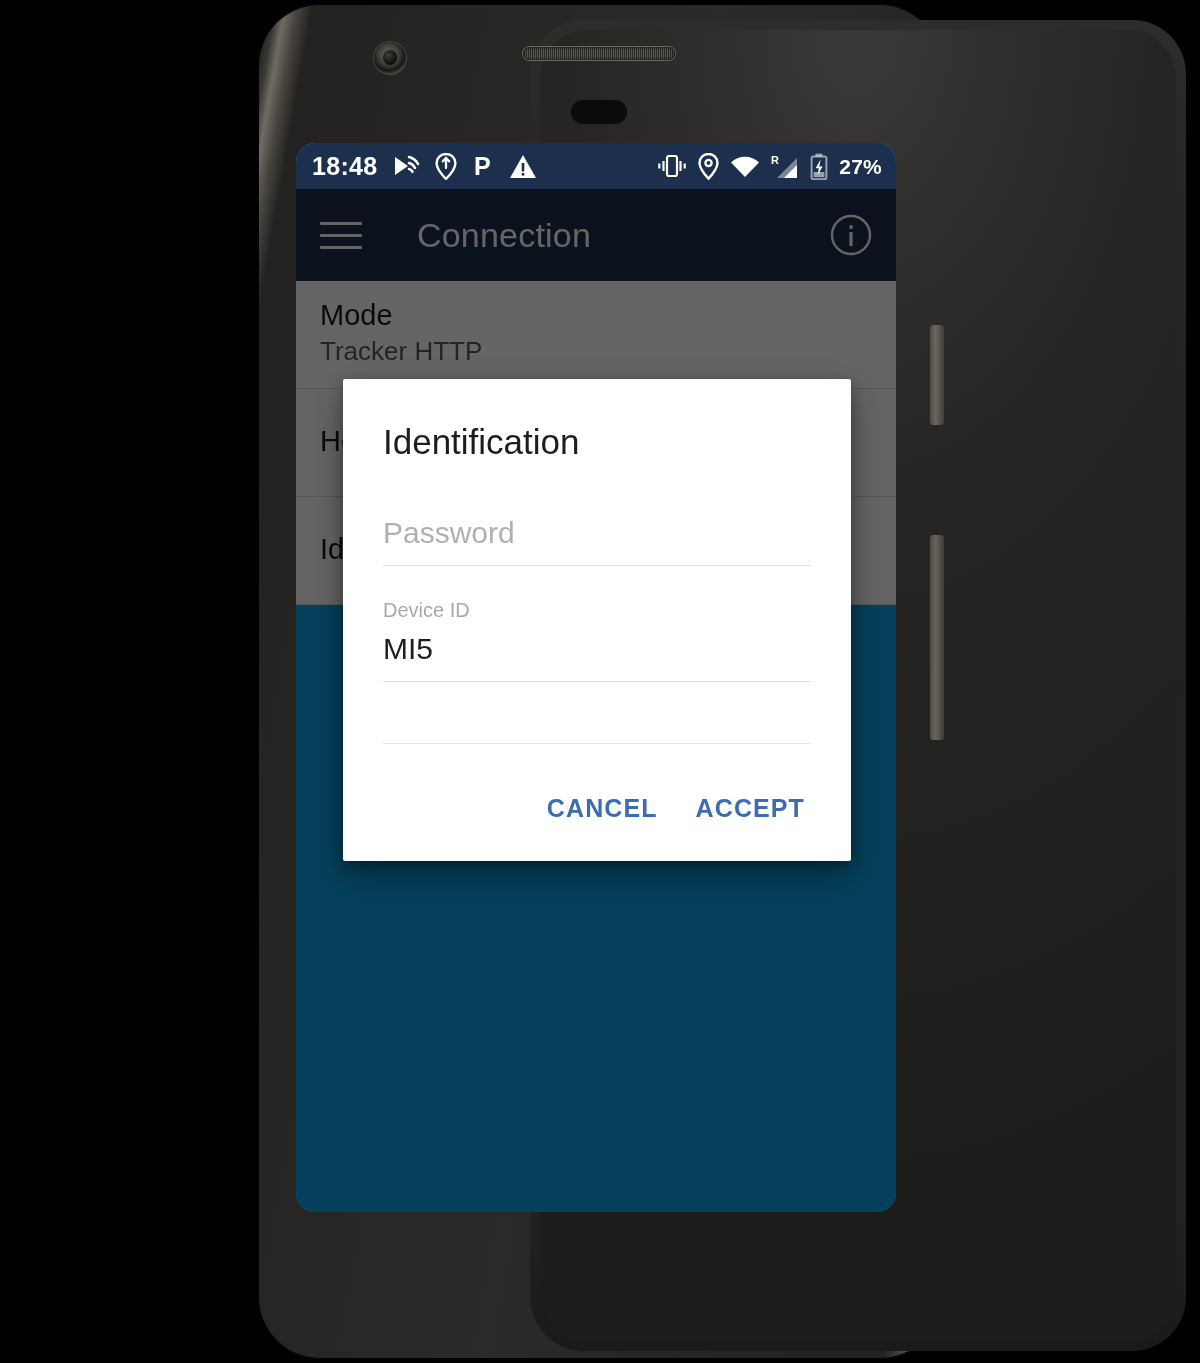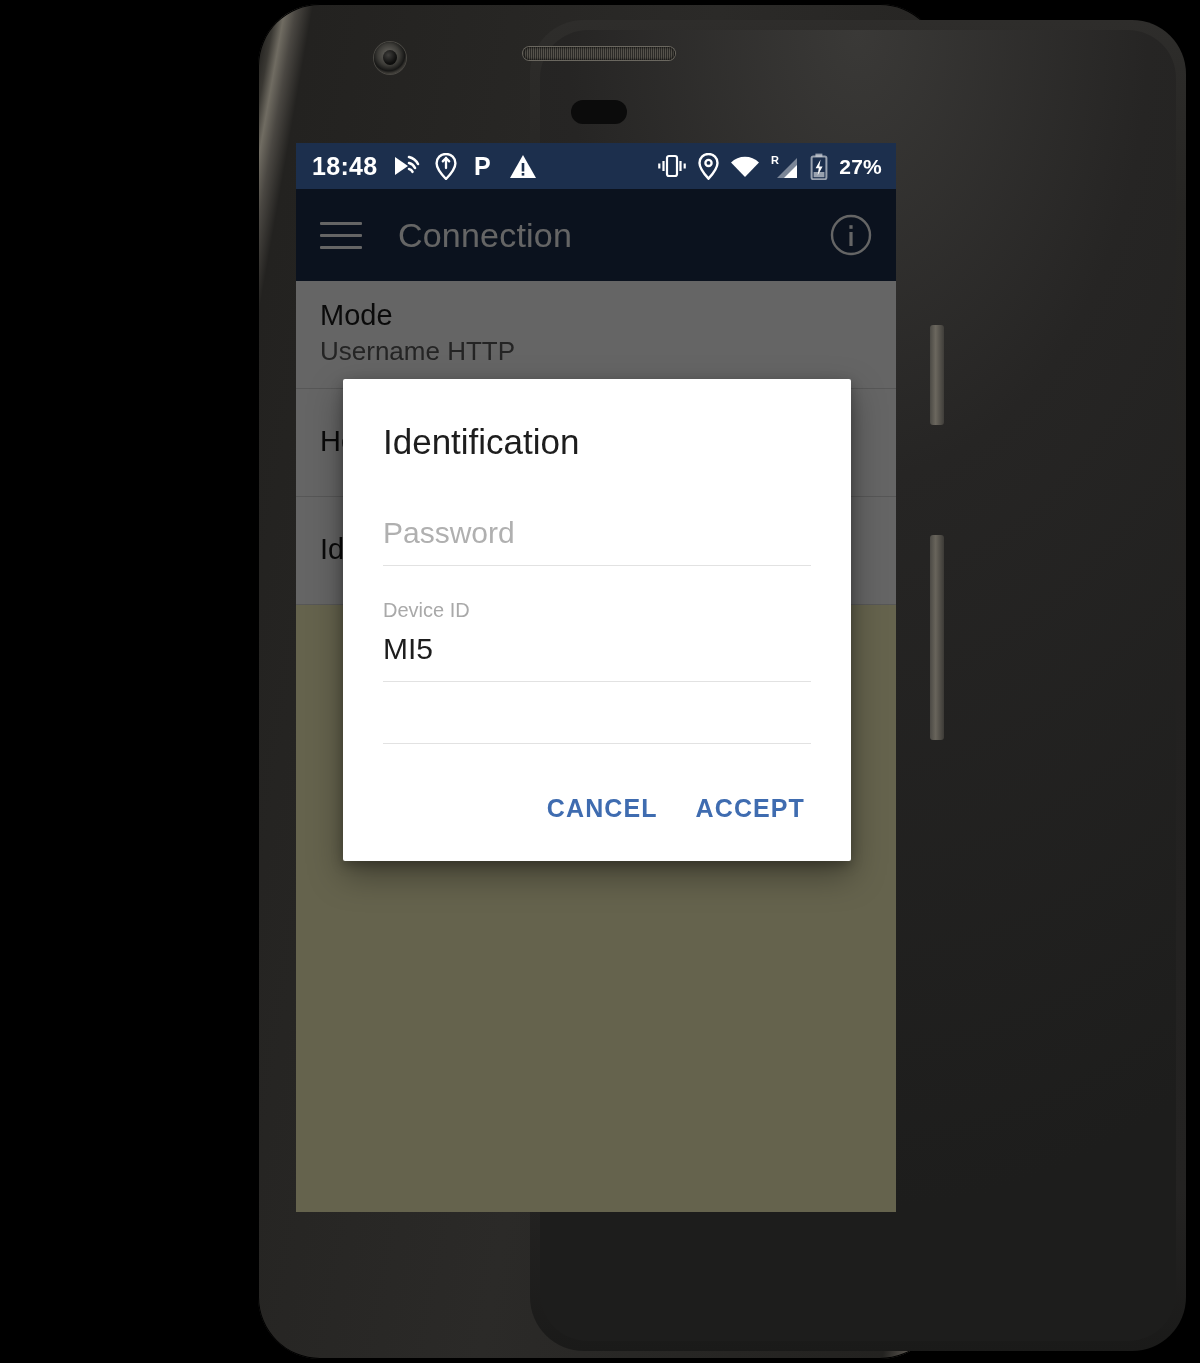--- a/index.html
+++ b/index.html
@@ -56,21 +56,21 @@
     box-shadow:0 0 0 1px #6a675f, inset 0 0 3px #000;
   }
   #proximity-sensor{
     position:absolute;left:571px;top:100px;width:56px;height:24px;border-radius:12px;
     background:#0b0b0b;
   }
 
   
   #screen{
     position:absolute;left:296px;top:143px;width:600px;height:1069px;
-    background:#fef9c3;overflow:hidden;
+    background:#0ea5e9;overflow:hidden;border-radius:19px;
   }
 
   
   #status-bar{
     position:relative;height:46px;background:#1c2f4d;color:#fff;
     display:flex;align-items:center;padding:0 14px 0 16px;box-sizing:border-box;
   }
   #status-clock{font-size:25px;font-weight:700;letter-spacing:.3px;line-height:1;}
   #status-left-icons{display:flex;align-items:center;gap:15px;margin-left:16px;}
   #status-right{margin-left:auto;display:flex;align-items:center;gap:11px;}
@@ -79,21 +79,21 @@
 
   
   #app-bar{
     position:relative;height:92px;background:#1c2f4d;
     display:flex;align-items:center;padding:0 22px 0 24px;box-sizing:border-box;
   }
   #menu-button{width:46px;height:46px;display:flex;flex-direction:column;
     justify-content:center;gap:9px;cursor:pointer;}
   #menu-button span{display:block;width:42px;height:3px;background:#fff;border-radius:1px;}
   #app-bar-title{
-    margin-left:32px;font-size:34px;color:#fff;letter-spacing:.2px;line-height:1;
+    margin-left:51px;font-size:34px;color:#fff;letter-spacing:.2px;line-height:1;
   }
   #info-button{margin-left:auto;width:46px;height:46px;display:flex;align-items:center;justify-content:center;cursor:pointer;}
 
   
   #settings-list{background:#fff;}
   .list-item{
     padding:18px 24px 20px 24px;border-bottom:1px solid #dcdcdc;box-sizing:border-box;
   }
   .list-title{font-size:29px;color:#1b1b1b;line-height:1.12;}
   .list-sub{font-size:26px;color:#5b5b5b;margin-top:6px;line-height:1.12;}
@@ -252,21 +252,21 @@
         <circle cx="22" cy="22" r="19" fill="none" stroke="#fff" stroke-width="2.4"></circle>
         <rect x="20.4" y="19" width="3.2" height="14" fill="#fff"></rect>
         <rect x="20.4" y="12.2" width="3.2" height="3.6" fill="#fff"></rect>
       </svg>
     </div>
   </div>
 
   <div id="settings-list">
     <div class="list-item" id="list-item-mode">
       <div class="list-title">Mode</div>
-      <div class="list-sub">Username HTTP</div>
+      <div class="list-sub">Tracker HTTP</div>
     </div>
     <div class="list-item" id="list-item-host">
       <div class="list-title">Host</div>
     </div>
     <div class="list-item" id="list-item-identification">
       <div class="list-title">Identification</div>
     </div>
     <div id="list-filler"></div>
   </div>
 

